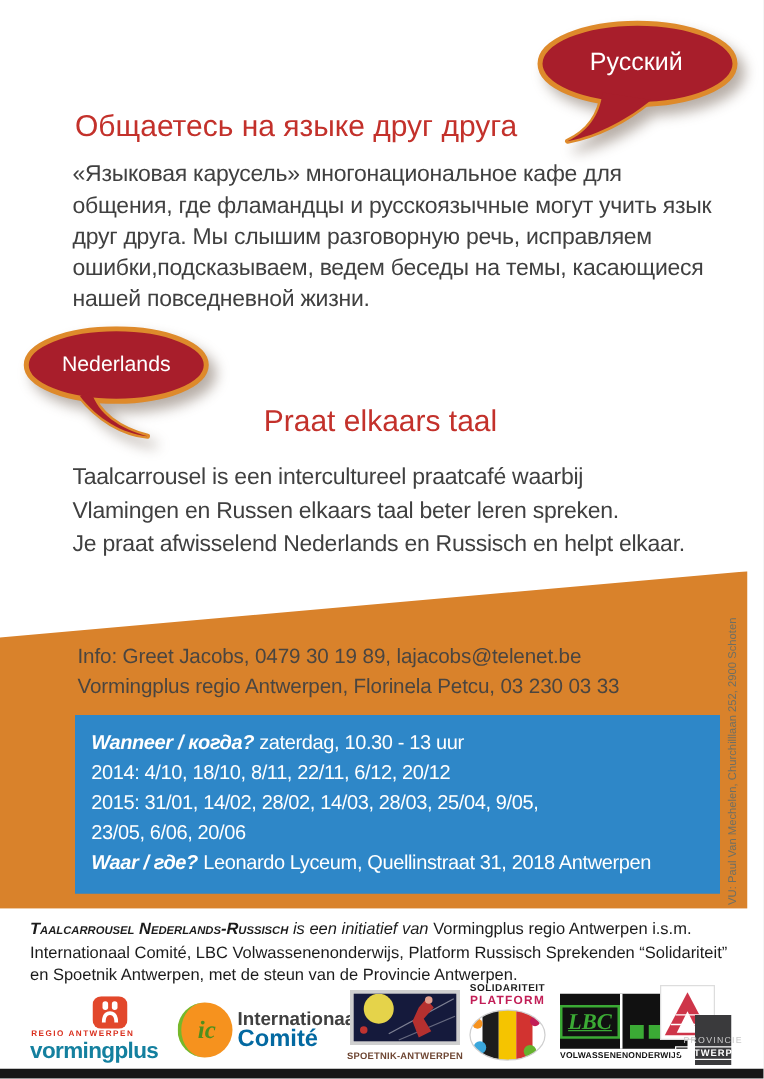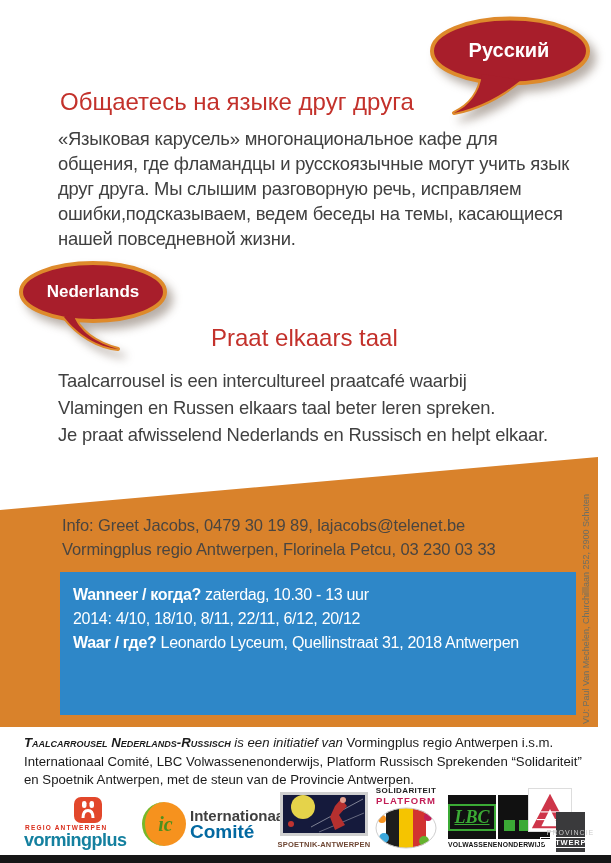--- a/index.html
+++ b/index.html
@@ -7,21 +7,21 @@
   .flyer{
     position:relative;width:611px;height:863px;background:#fff;
     font-family:"Liberation Sans","DejaVu Sans",sans-serif;
     overflow:hidden;margin:0 auto;
   }
   
   .bubble{position:absolute;}
   .bubble svg{filter:drop-shadow(6px 7px 5px rgba(95,75,60,.45));}
   .bubble .bubble-label{
     position:absolute;left:0;top:0;display:flex;align-items:center;justify-content:center;
-    color:#fff;font-weight:bold;
+    color:#fff;font-weight:normal;
   }
   .bubble-ru{left:424px;top:14px;width:170px;height:105px;}
   .bubble-ru .bubble-label{width:170px;height:72px;font-size:20px;}
   .bubble-nl{left:18px;top:261px;width:165px;height:95px;}
   .bubble-nl .bubble-label{width:150px;height:62px;font-size:17px;}
   
   .h-red{position:absolute;color:var(--accent-red,#C3312B);font-size:24px;font-weight:normal;margin:0;}
   .h-ru{left:60px;top:88px;}
   .h-nl{left:211px;top:324px;}
   .para{
@@ -39,21 +39,21 @@
   .contact{
     position:absolute;left:62px;top:513px;width:520px;
     color:#4a4540;font-size:16.5px;line-height:24px;letter-spacing:-0.1px;
   }
   .schedule{
     position:absolute;left:60px;top:572px;width:516px;height:143px;
     background:var(--box-blue,#2E87C8);color:#fff;
     padding:11px 13px;font-size:16px;line-height:24px;letter-spacing:-0.3px;
   }
   .schedule .row{white-space:nowrap;}
-  .schedule .lbl{font-weight:bold;}
+  .schedule .lbl{font-weight:bold;font-style:italic;}
   .schedule .pre{white-space:pre-line;}
   .vu-note{
     position:absolute;left:579px;top:458px;height:266px;width:15px;
     writing-mode:vertical-rl;transform:rotate(180deg);
     color:#6F6F63;font-size:9px;letter-spacing:0px;line-height:15px;
   }
   
   .footer-text{
     position:absolute;left:24px;top:734px;width:575px;
     color:#1b1b1b;font-size:13.2px;line-height:18.5px;
@@ -142,20 +142,22 @@
   <div class="contact">
     <div>Info: Greet Jacobs, 0479 30 19 89, lajacobs@telenet.be</div>
     <div>Vormingplus regio Antwerpen, Florinela Petcu, 03 230 03 33</div>
   </div>
 
   <div class="schedule">
     <div class="row">
       <span class="lbl">Wanneer / когда?</span><span> zaterdag, 10.30 - 13 uur</span>
     </div>
     <div>2014: 4/10, 18/10, 8/11, 22/11, 6/12, 20/12</div>
+    <div class="pre">2015: 31/01, 14/02, 28/02, 14/03, 28/03, 25/04, 9/05,
+23/05, 6/06, 20/06</div>
     <div class="row">
       <span class="lbl">Waar / где?</span><span> Leonardo Lyceum, Quellinstraat 31, 2018 Antwerpen</span>
     </div>
   </div>
 
   <div class="vu-note">VU: Paul Van Mechelen, Churchilllaan 252, 2900 Schoten</div>
 
   <div class="footer-text">
     <span class="smallcaps">Taalcarrousel Nederlands-Russisch</span><span class="conn"> is een initiatief van </span><span>Vormingplus regio Antwerpen i.s.m. Internationaal Comité, LBC Volwassenenonderwijs, Platform Russisch Sprekenden “Solidariteit” en Spoetnik Antwerpen, met de steun van de Provincie Antwerpen.</span>
   </div>

